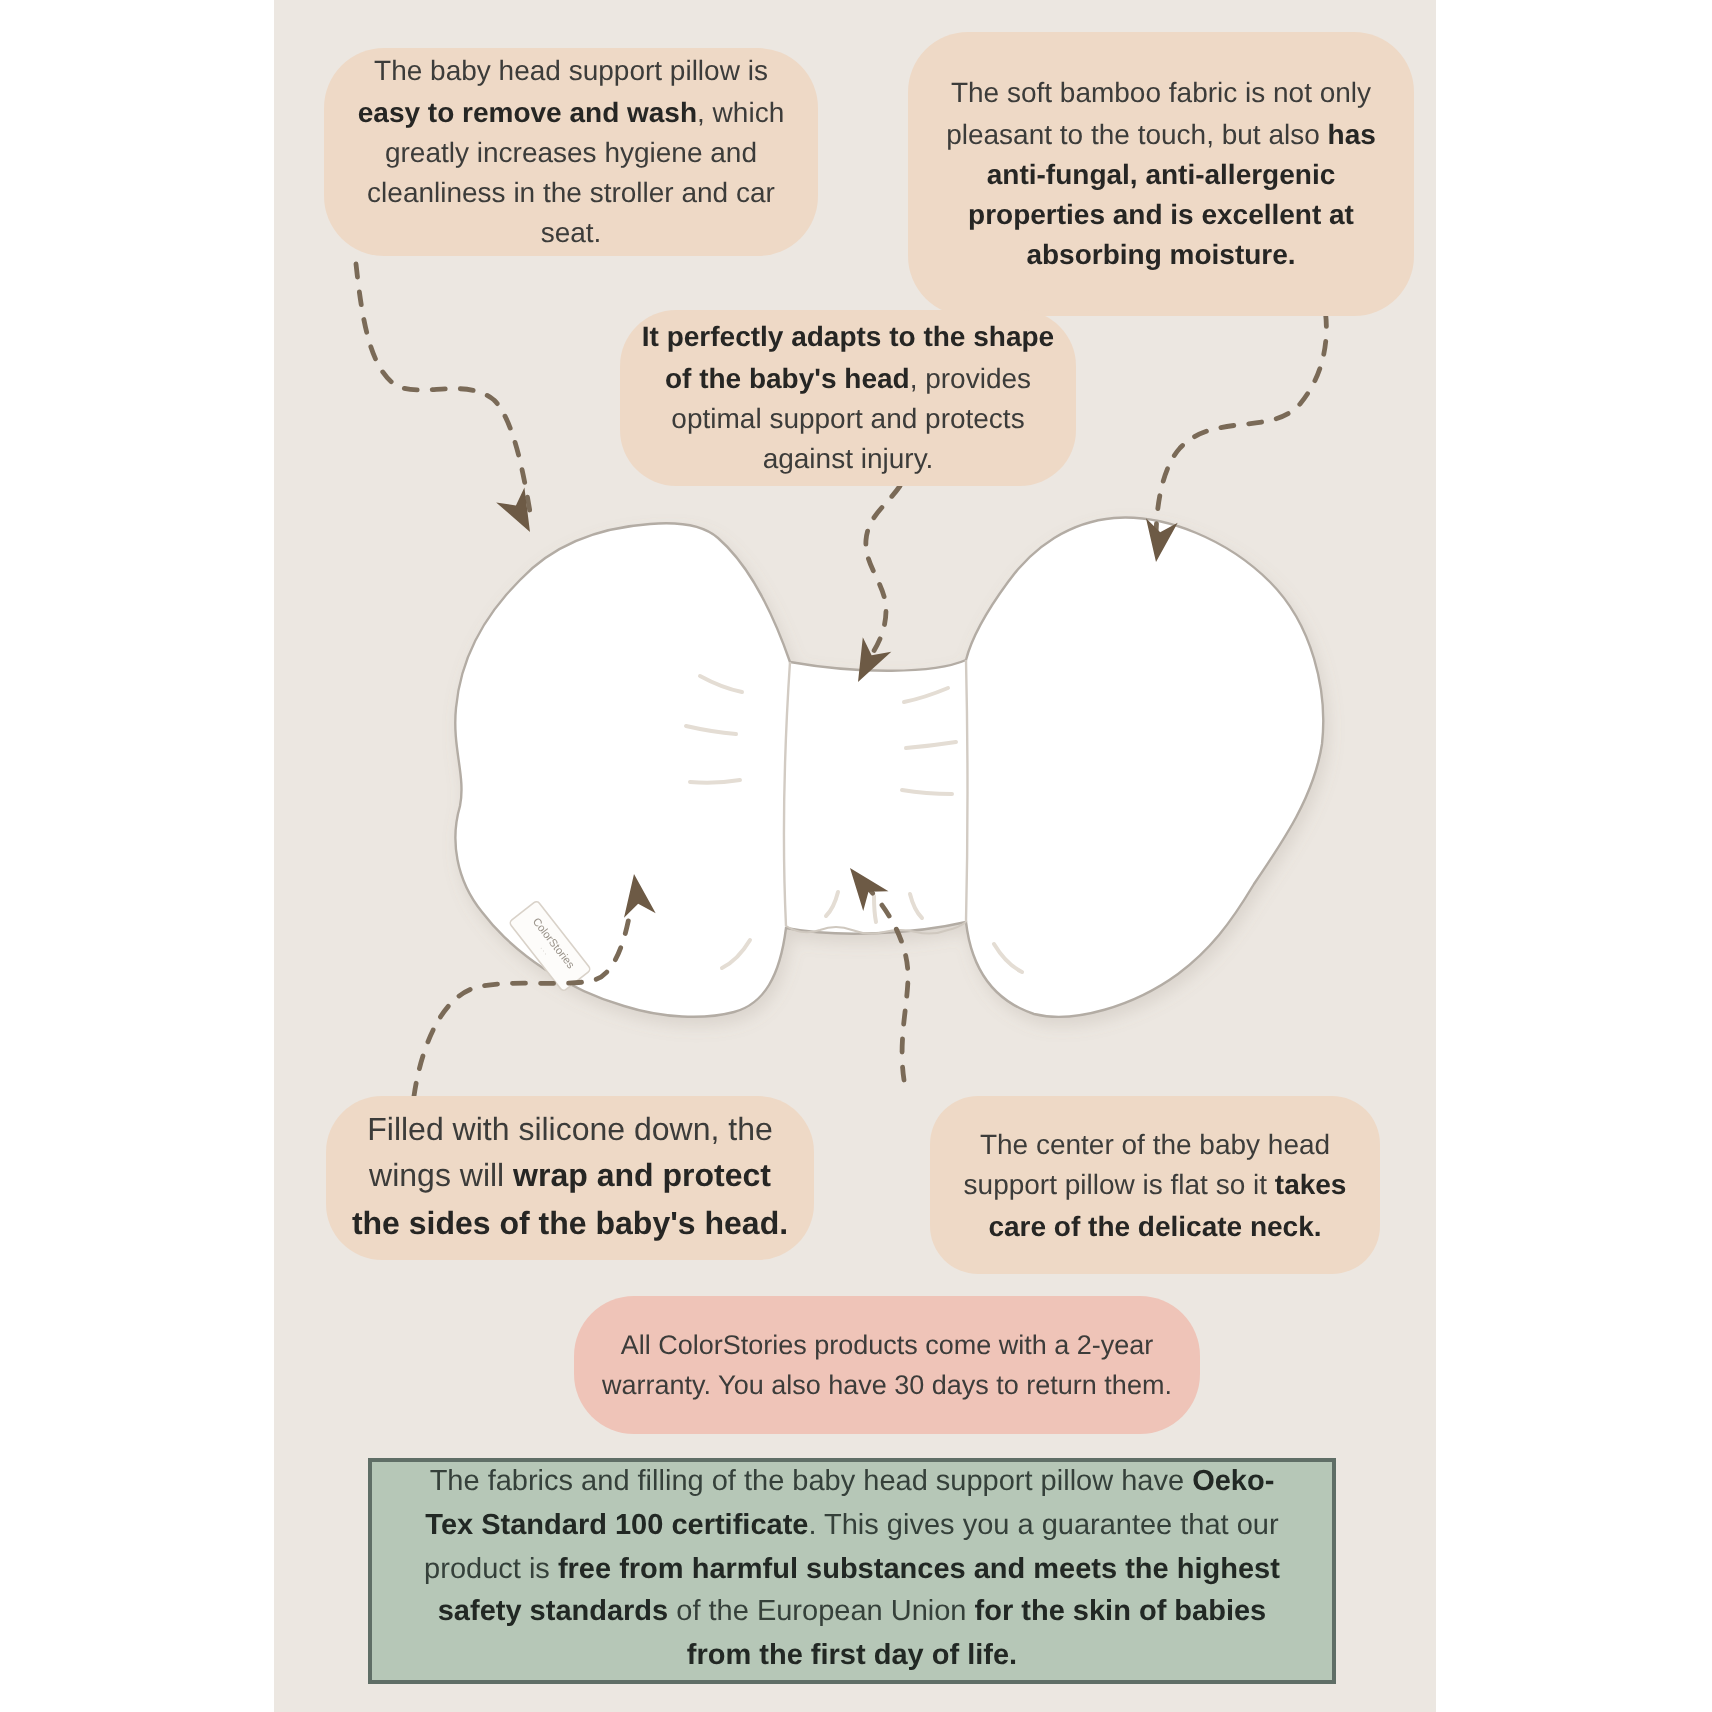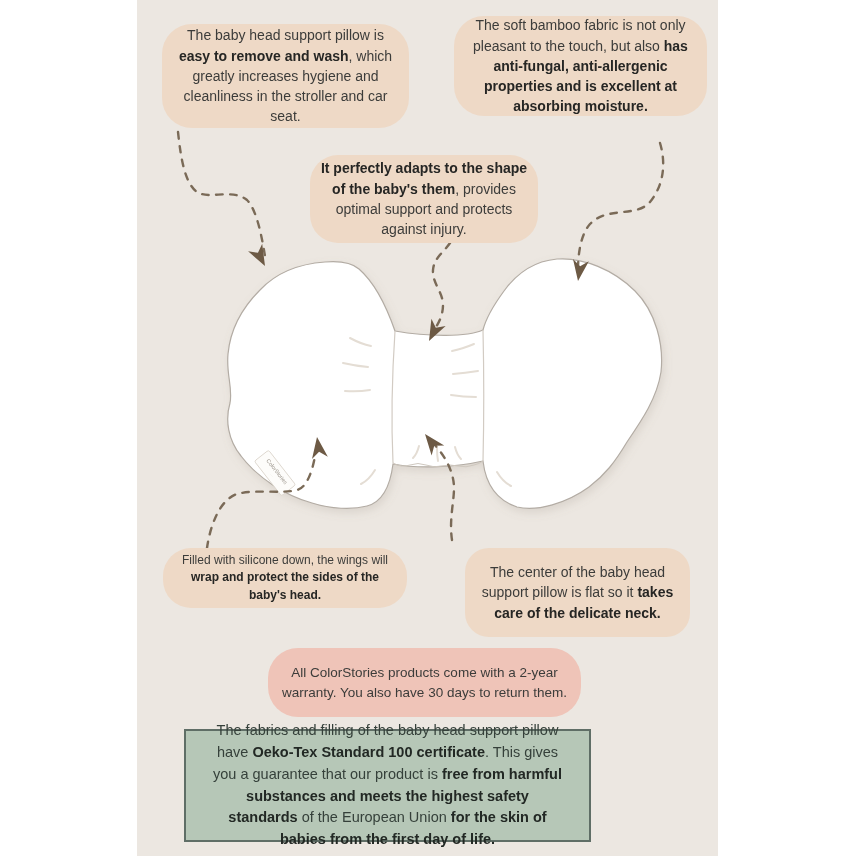--- a/index.html
+++ b/index.html
@@ -15,27 +15,27 @@
   }
   .art{position:absolute;left:0;top:0;pointer-events:none;}
   .callout{
     position:absolute;display:flex;align-items:center;justify-content:flex-end;
     text-align:center;color:#3c3c3a;box-sizing:border-box;
   }
   .callout p{margin:0;}
   .peach{background:#eed9c6;}
   .b{font-weight:700;color:#262624;}
   .c-tl{left:25px;top:24px;width:247px;height:104px;border-radius:30px;font-size:14px;line-height:1.45;padding:4px 8px;}
-  .c-tr{left:317px;top:16px;width:253px;height:100px;border-radius:30px;font-size:14px;line-height:1.45;padding:4px 8px;}
+  .c-tr{left:317px;top:16px;width:253px;height:142px;border-radius:30px;font-size:14px;line-height:1.45;padding:4px 8px;}
   .c-mid{left:173px;top:155px;width:228px;height:88px;border-radius:28px;font-size:14px;line-height:1.45;padding:4px 10px;}
-  .c-bl{left:26px;top:548px;width:244px;height:60px;border-radius:28px;font-size:12px;line-height:1.45;padding:4px 10px;}
+  .c-bl{left:26px;top:548px;width:244px;height:82px;border-radius:28px;font-size:16px;line-height:1.45;padding:4px 10px;}
   .c-br{left:328px;top:548px;width:225px;height:89px;border-radius:24px;font-size:14px;line-height:1.45;padding:4px 10px;}
-  .c-pink{left:131px;top:648px;width:313px;height:69px;border-radius:30px;background:#efc4b8;font-size:13.5px;line-height:1.42;padding:4px 12px;}
+  .c-pink{left:150px;top:648px;width:313px;height:69px;border-radius:30px;background:#efc4b8;font-size:13.5px;line-height:1.42;padding:4px 12px;}
   .c-green{
-    left:47px;top:729px;width:407px;height:113px;background:#b6c7b7;
+    left:47px;top:729px;width:484px;height:113px;background:#b6c7b7;
     border:2px solid #5f6e66;font-size:14.5px;line-height:1.5;padding:4px 26px;color:#35403a;
   }
   .c-green .b{color:#222824;}
 </style>
 </head>
 <body>
 
 <div class="canvas">
   <div class="panel">
 
@@ -114,21 +114,21 @@
 
     <div class="callout peach c-tl">
       <p><span>The baby head support pillow is </span><span class="b">easy to remove and wash</span><span>, which greatly increases hygiene and cleanliness in the stroller and car seat.</span></p>
     </div>
 
     <div class="callout peach c-tr">
       <p><span>The soft bamboo fabric is not only pleasant to the touch, but also </span><span class="b">has anti-fungal, anti-allergenic properties and is excellent at absorbing moisture.</span></p>
     </div>
 
     <div class="callout peach c-mid">
-      <p><span class="b">It perfectly adapts to the shape of the baby's them</span><span>, provides optimal support and protects against injury.</span></p>
+      <p><span class="b">It perfectly adapts to the shape of the baby's head</span><span>, provides optimal support and protects against injury.</span></p>
     </div>
 
     <div class="callout peach c-bl">
       <p><span>Filled with silicone down, the wings will </span><span class="b">wrap and protect the sides of the baby's head.</span></p>
     </div>
 
     <div class="callout peach c-br">
       <p><span>The center of the baby head support pillow is flat so it </span><span class="b">takes care of the delicate neck.</span></p>
     </div>
 

